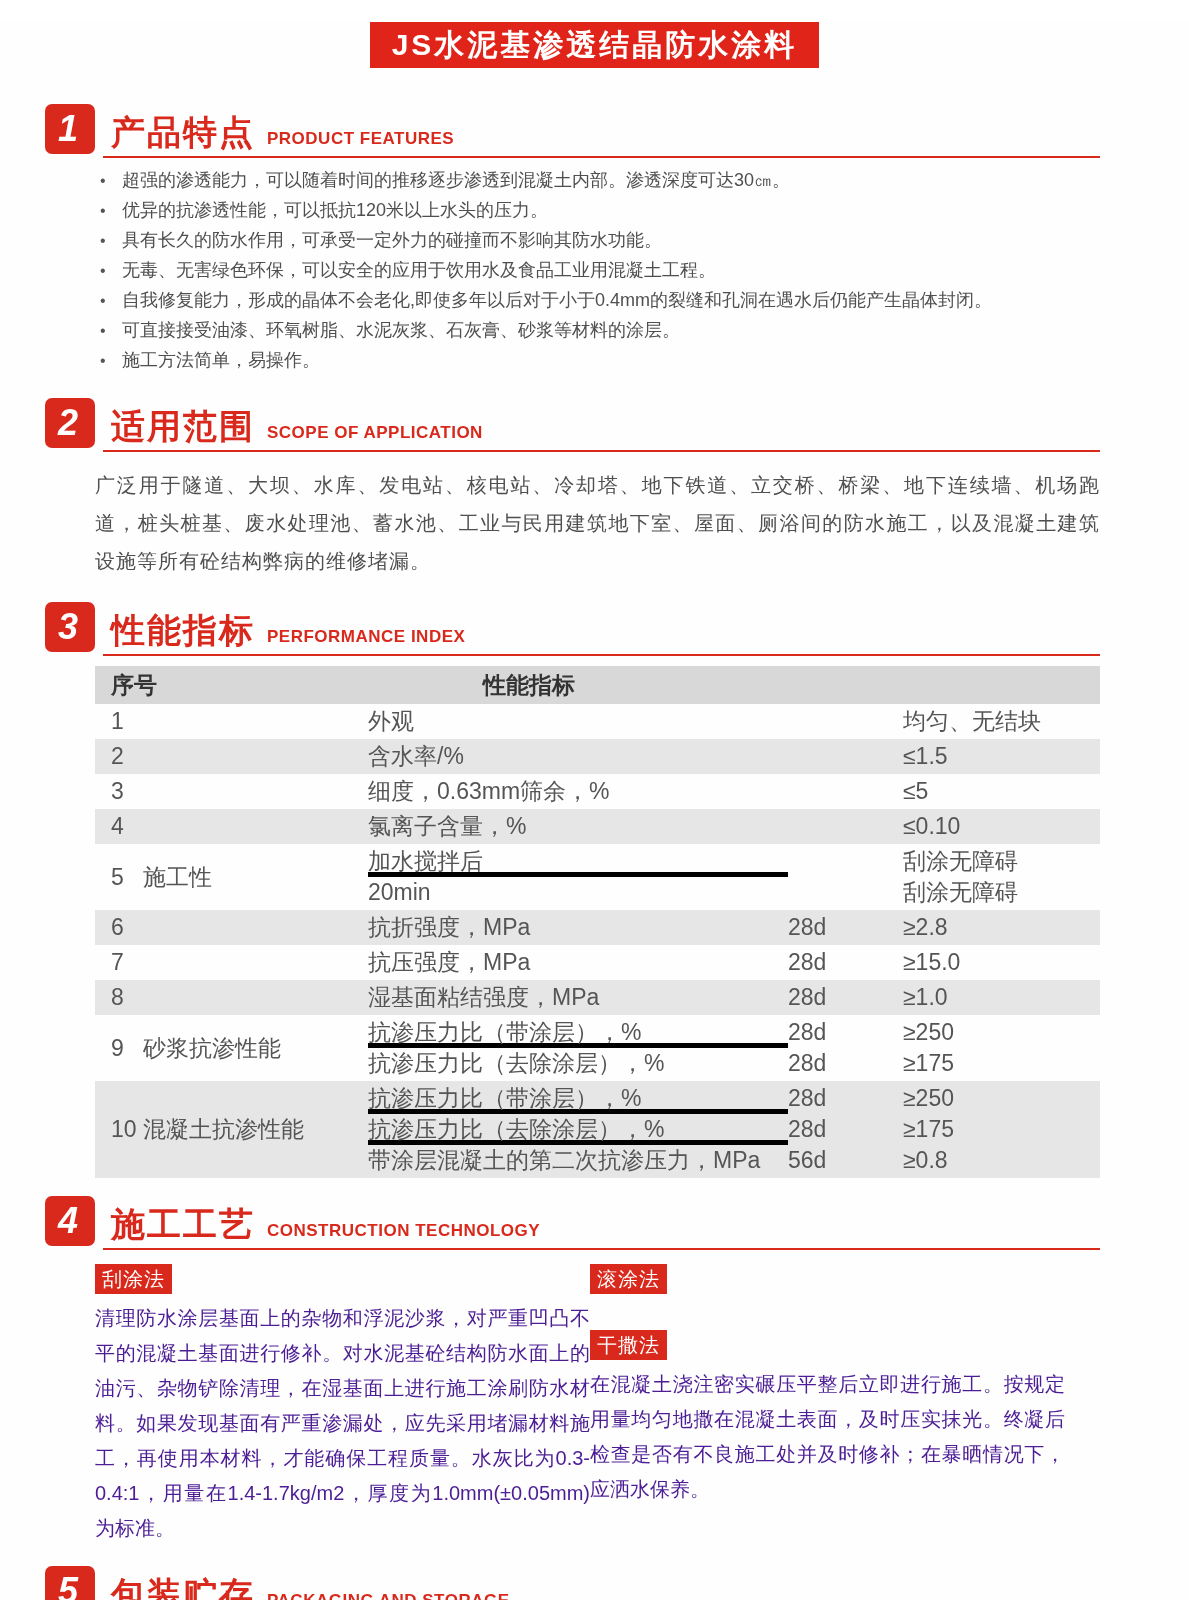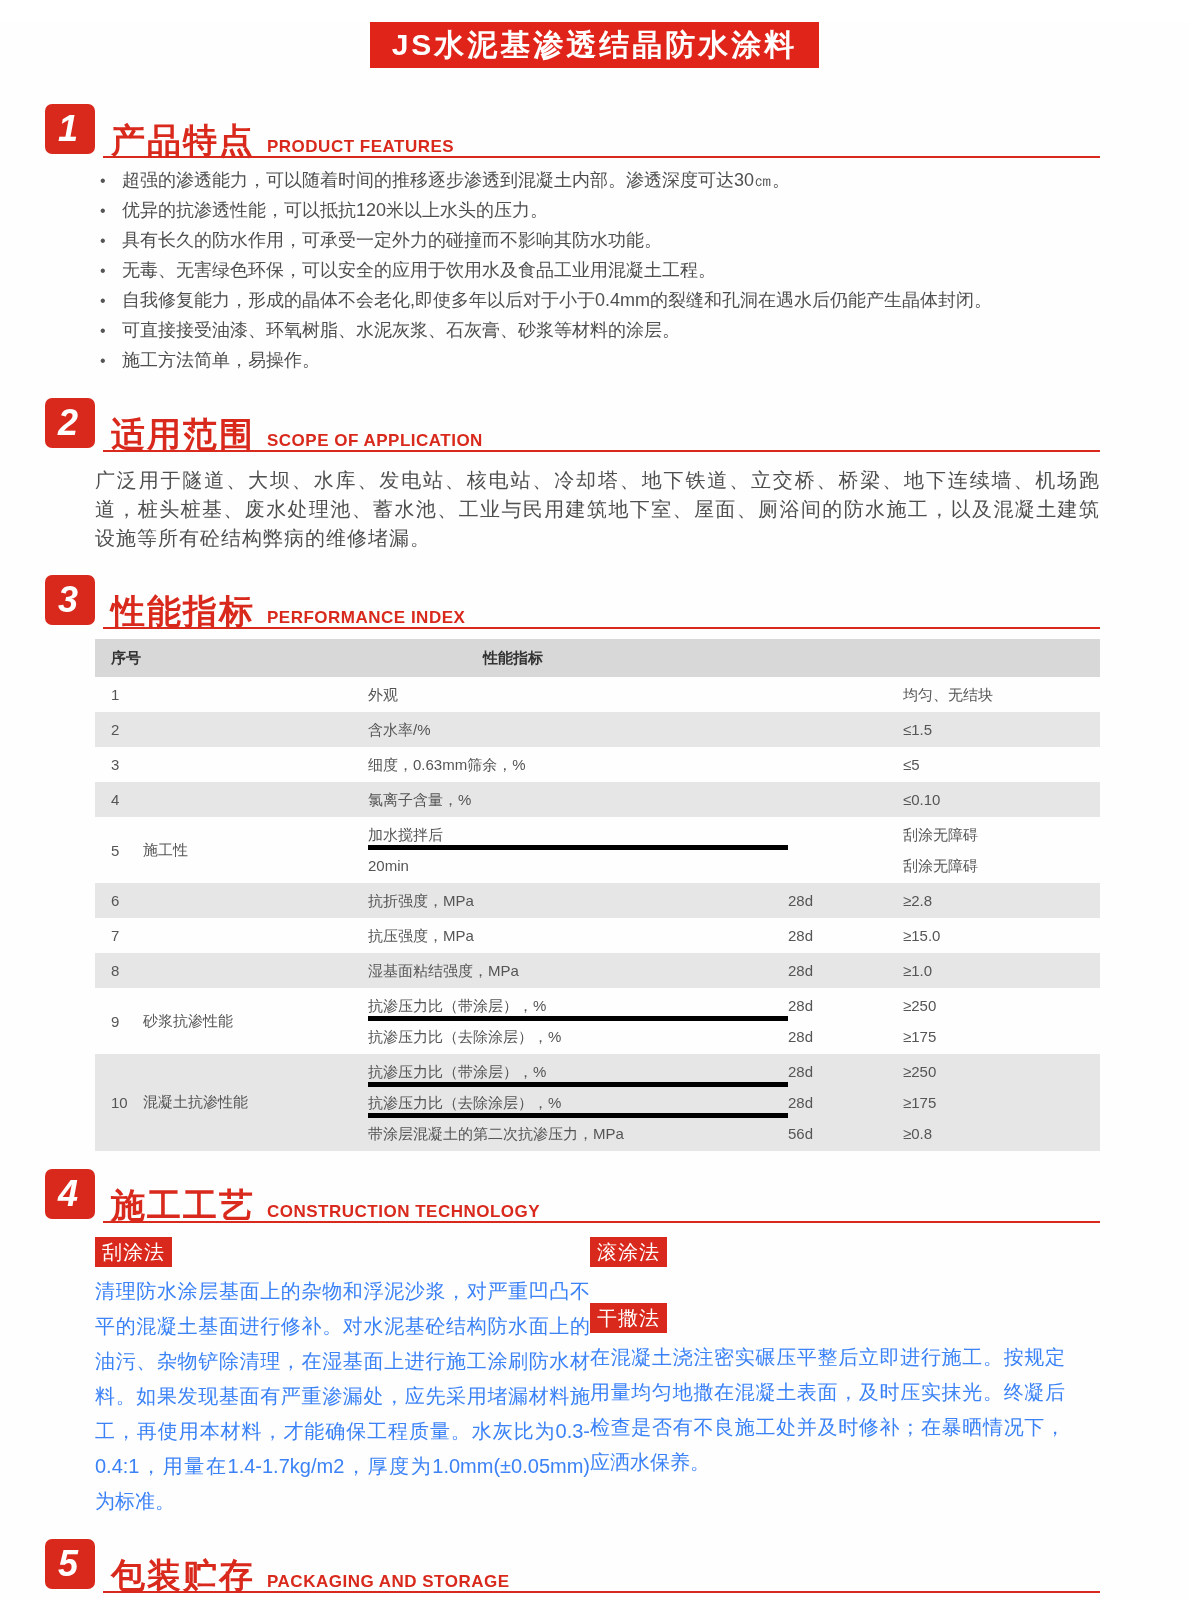--- a/index.html
+++ b/index.html
@@ -20,38 +20,38 @@
   }
 
   
   .sec { position:relative; height:54px; margin:0 89px 0 45px; }
   .sec .num {
     position:absolute; left:0; top:0; width:50px; height:50px;
     background:#d9291c; border-radius:7px; color:#fff;
     font-size:36px; font-weight:bold; font-style:italic;
     text-align:center; line-height:50px; padding-right:4px;
   }
-  .sec .titlewrap { position:absolute; left:66px; top:8px; height:52px; display:flex; align-items:flex-end; }
+  .sec .titlewrap { position:absolute; left:66px; top:0; height:52px; display:flex; align-items:flex-end; }
   .sec .cn { font-size:34px; font-weight:bold; color:#d9291c; letter-spacing:2px; line-height:48px; }
   .sec .en { font-size:17px; font-weight:bold; color:#d9291c; margin-left:12px; padding-bottom:7px; letter-spacing:0.5px; }
   .sec .line { position:absolute; left:58px; right:0; bottom:0; height:2px; background:#d9291c; }
 
   
   .features { list-style:none; margin:10px 89px 0 100px; }
   .features li { display:flex; align-items:baseline; height:30px; font-size:18px; color:#4f4f4f; }
   .features .dot { width:22px; color:#555; font-size:16px; }
 
   
   .scope {
-    margin:14px 89px 0 95px; font-size:20px; line-height:29px;
+    margin:14px 89px 0 95px; font-size:20px; line-height:38px;
     text-align:justify; color:#4f4f4f; letter-spacing:1px;
   }
 
   
-  .ptable { margin:10px 89px 0 95px; font-size:15px; color:#555; }
+  .ptable { margin:10px 89px 0 95px; font-size:23px; color:#555; }
   .trow { display:flex; align-items:stretch; padding:2px 0; min-height:35px; }
   .trow.shaded { background:#e6e6e6; }
   .thead { background:#d8d8d8; font-weight:bold; color:#333; min-height:38px; }
   .thead > div { display:flex; align-items:center; }
   .h-no { width:273px; padding-left:16px; }
   .h-item { width:420px; letter-spacing:5px; }
   .h-age { width:115px; }
   .h-val { flex:1; }
   .c-no { width:48px; padding-left:16px; display:flex; align-items:center; }
   .c-cat { width:225px; display:flex; align-items:center; }
@@ -62,21 +62,21 @@
   .c-item .divided { border-bottom:5px solid #000000; }
 
   
   .construction { display:flex; margin:14px 89px 0 95px; }
   .col-left { width:495px; }
   .col-right { width:475px; }
   .method-badge {
     display:inline-block; background:#d9291c; color:#fff;
     font-size:20px; padding:2px 7px; line-height:26px; letter-spacing:1px;
   }
-  .method-text { margin-top:7px; font-size:20px; line-height:35px; text-align:justify; color:#3b82f6; }
+  .method-text { margin-top:7px; font-size:20px; line-height:35px; text-align:justify; color:#4c1d95; }
   .gap-roll { height:36px; }
 </style>
 </head>
 <body>
 
 <div class="page">
 
   <div class="banner">JS水泥基渗透结晶防水涂料</div>
 
   <div class="sec" style="margin-top:36px;">

